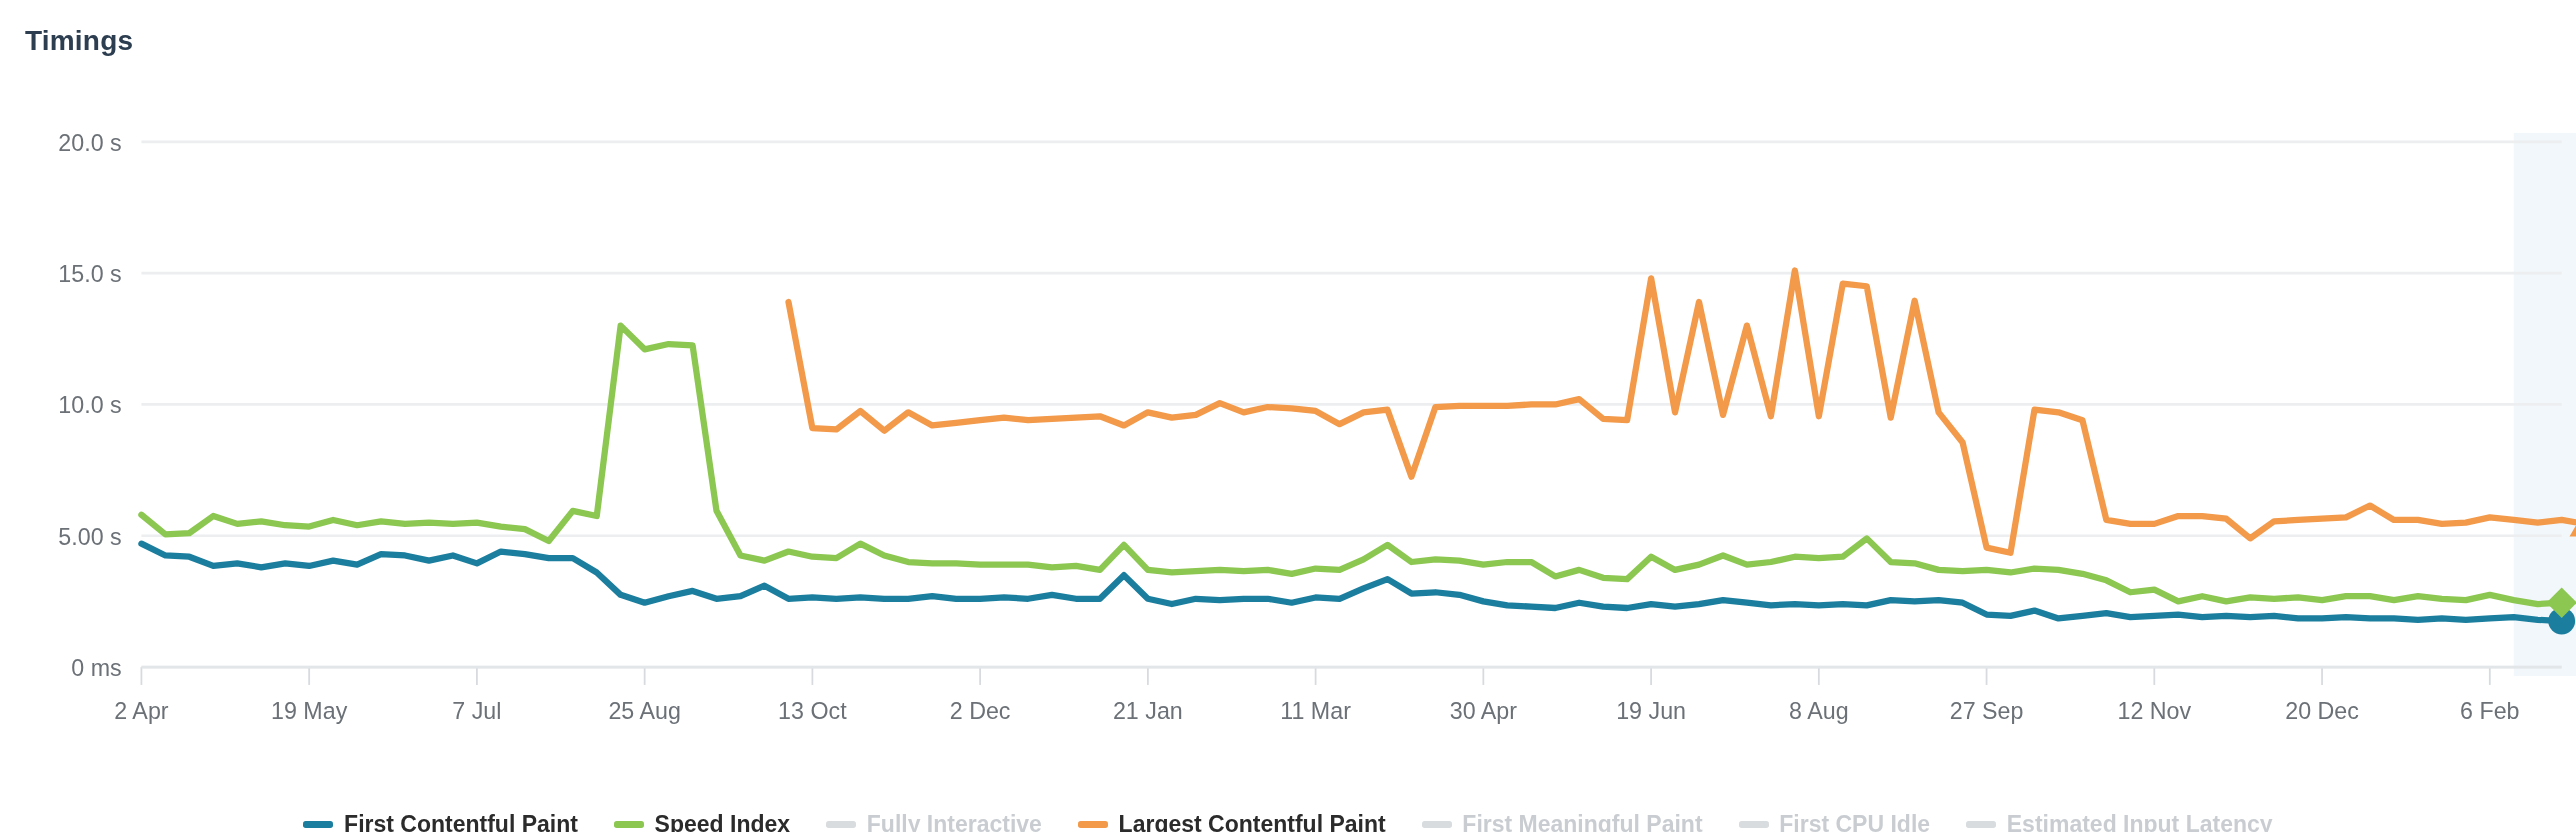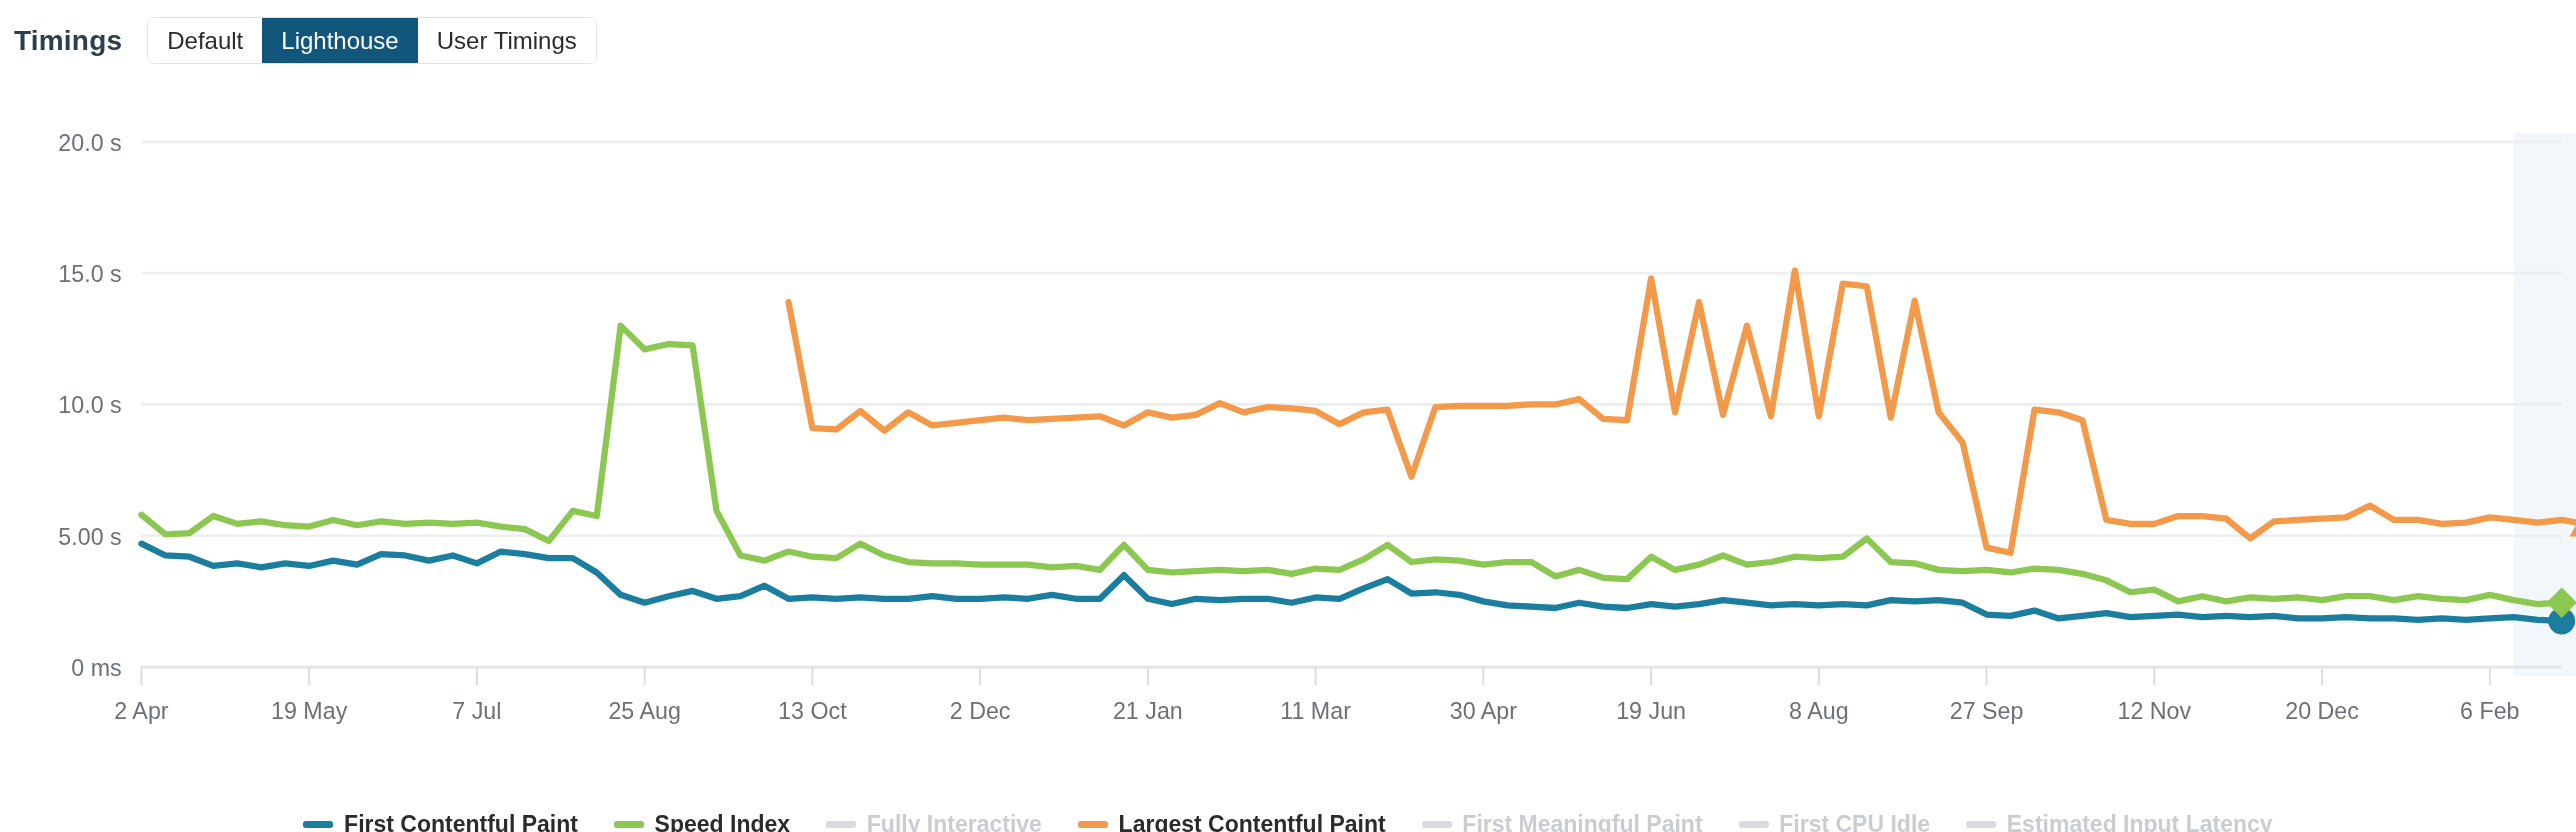--- a/index.html
+++ b/index.html
@@ -7,21 +7,21 @@
     width:2576px;height:832px;
     background:#ffffff;
     font-family:"Liberation Sans", sans-serif;
     overflow:hidden;
   }
   #root{position:relative;width:2576px;height:832px;background:#fff;}
 
   
   .header{
     position:absolute;left:0;top:0;width:2576px;height:81px;
-    display:flex;align-items:center;padding-left:14px;box-sizing:border-box;
+    display:flex;align-items:center;padding-left:25px;box-sizing:border-box;
   }
   .panel-title{
     font-size:28px;font-weight:bold;color:#2c3e50;letter-spacing:0.2px;
     margin-right:25px;white-space:nowrap;
   }
   .tabgroup{
     display:flex;align-items:stretch;
     border:1.8px solid #e0e3e6;border-radius:7.2px;overflow:hidden;
     background:#fff;height:45px;
   }
@@ -54,25 +54,20 @@
   .legend-label{font-size:23px;font-weight:bold;color:#2b2b2b;}
   .legend-item.off .legend-label{color:#c9cdd1;font-weight:bold;}
 </style>
 </head>
 <body>
 
 <div id="root">
 
   <div class="header">
     <div class="panel-title">Timings</div>
-    <div class="tabgroup" id="tabgroup">
-        <button class="tab">Default</button>
-        <button class="tab active">Lighthouse</button>
-        <button class="tab">User Timings</button>
-      </div>
   </div>
 
   <div class="chart-area">
     <svg class="plot" id="plot" viewBox="0 0 2878 760" preserveAspectRatio="none">
         <rect x="2808.4554455445545" y="58" width="79.54455445544545" height="607" fill="#f2f7fb"></rect>
         <line x1="158" x2="2862" y1="68" y2="68" stroke="#eceef0" stroke-width="3"></line>
         <text x="136" y="78" text-anchor="end" font-size="26" fill="#6b7177" font-family="&quot;Liberation Sans&quot;, sans-serif">20.0 s</text>
         <line x1="158" x2="2862" y1="214.75" y2="214.75" stroke="#eceef0" stroke-width="3"></line>
         <text x="136" y="224.75" text-anchor="end" font-size="26" fill="#6b7177" font-family="&quot;Liberation Sans&quot;, sans-serif">15.0 s</text>
         <line x1="158" x2="2862" y1="361.5" y2="361.5" stroke="#eceef0" stroke-width="3"></line>

